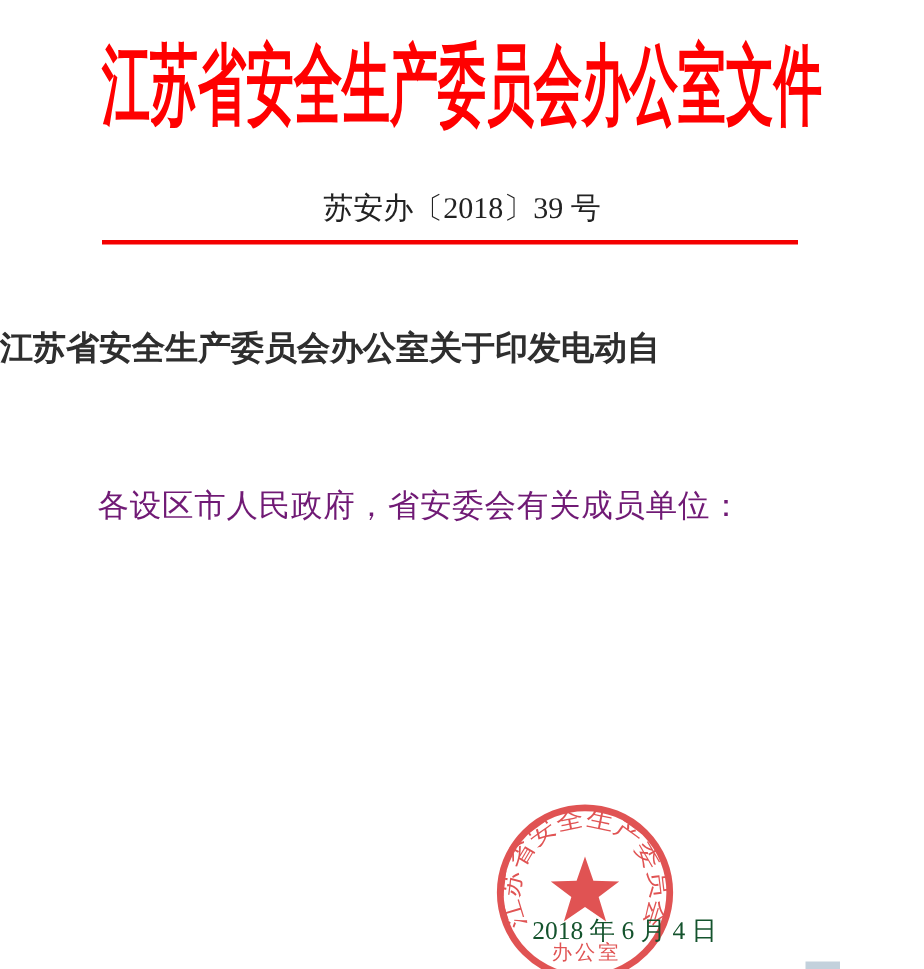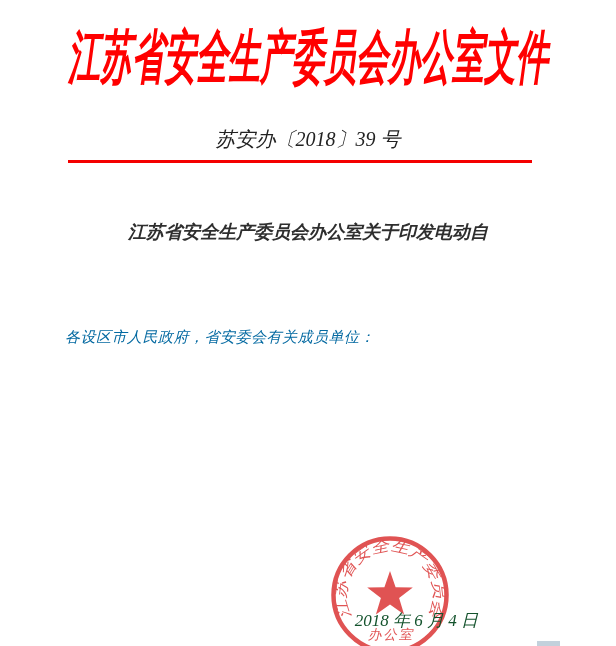--- a/index.html
+++ b/index.html
@@ -4,21 +4,20 @@
 <style>
   * { margin: 0; padding: 0; box-sizing: border-box; }
   html, body { background: #ffffff; }
   .page {
     position: relative;
     width: 616px;
     height: 646px;
     background: #ffffff;
     overflow: hidden;
     font-family: "Liberation Serif", "DejaVu Serif", serif;
-    font-style: italic;
   }
   .letterhead {
     position: absolute;
     top: 41px;
     left: 0;
     width: 100%;
     text-align: center;
     font-size: 32px;
     line-height: 33px;
     font-weight: bold;
@@ -43,35 +42,34 @@
     left: 68px;
     width: 464px;
     height: 3px;
     background: #f40000;
   }
   .doc-title {
     position: absolute;
     top: 216px;
     left: 0;
     width: 100%;
-    text-align: center;
-    font-size: 18px;
+    font-size: 22px;
     line-height: 32px;
     font-weight: 600;
     color: #2e2e2e;
   }
   .body-block {
     position: absolute;
     top: 322px;
     left: 65px;
     width: 481px;
-    font-size: 15px;
+    font-size: 21px;
     line-height: 30px;
     letter-spacing: 0.5px;
-    color: #0369a1;
+    color: #701a75;
     text-align: justify;
   }
   .body-paragraph { text-indent: 2em; }
   .signature-org {
     position: absolute;
     top: 574px;
     right: 72px;
     font-size: 17px;
     line-height: 22px;
     color: #3a3a3a;

